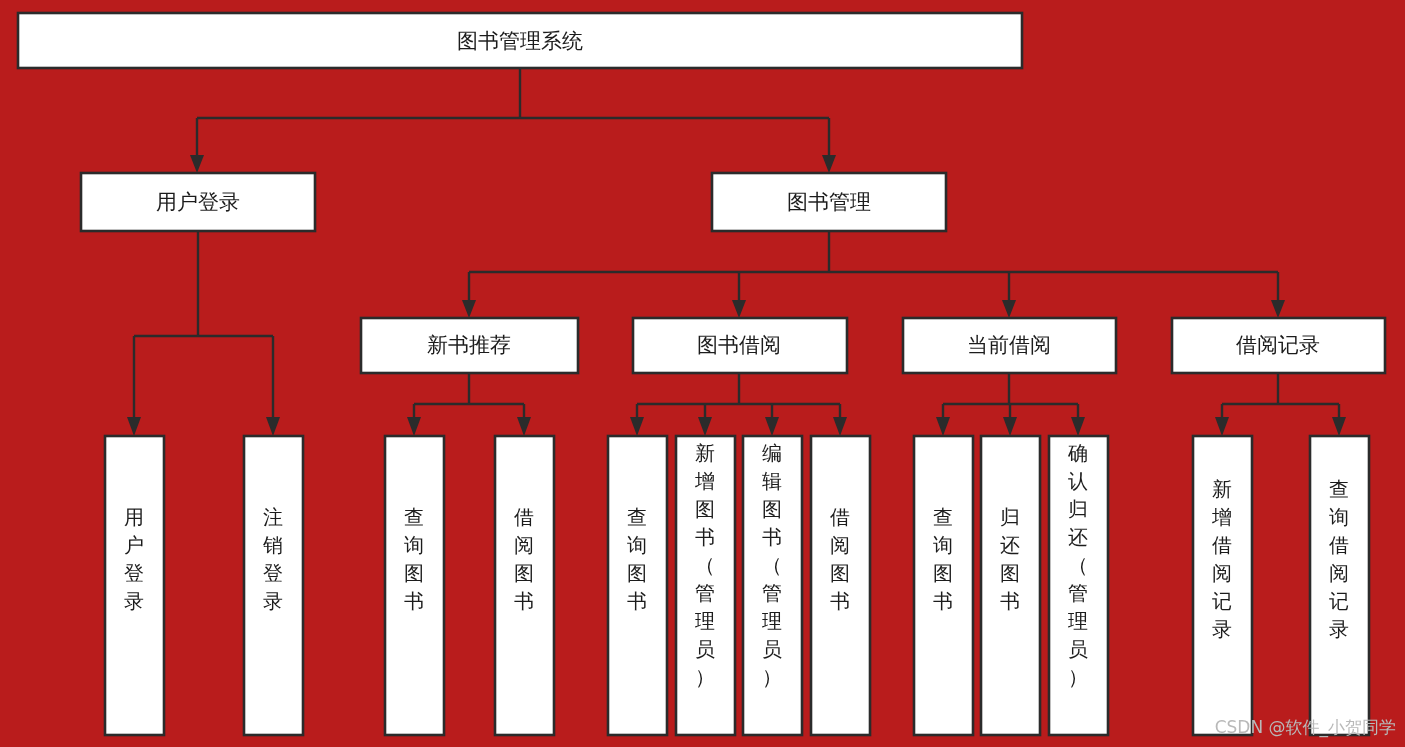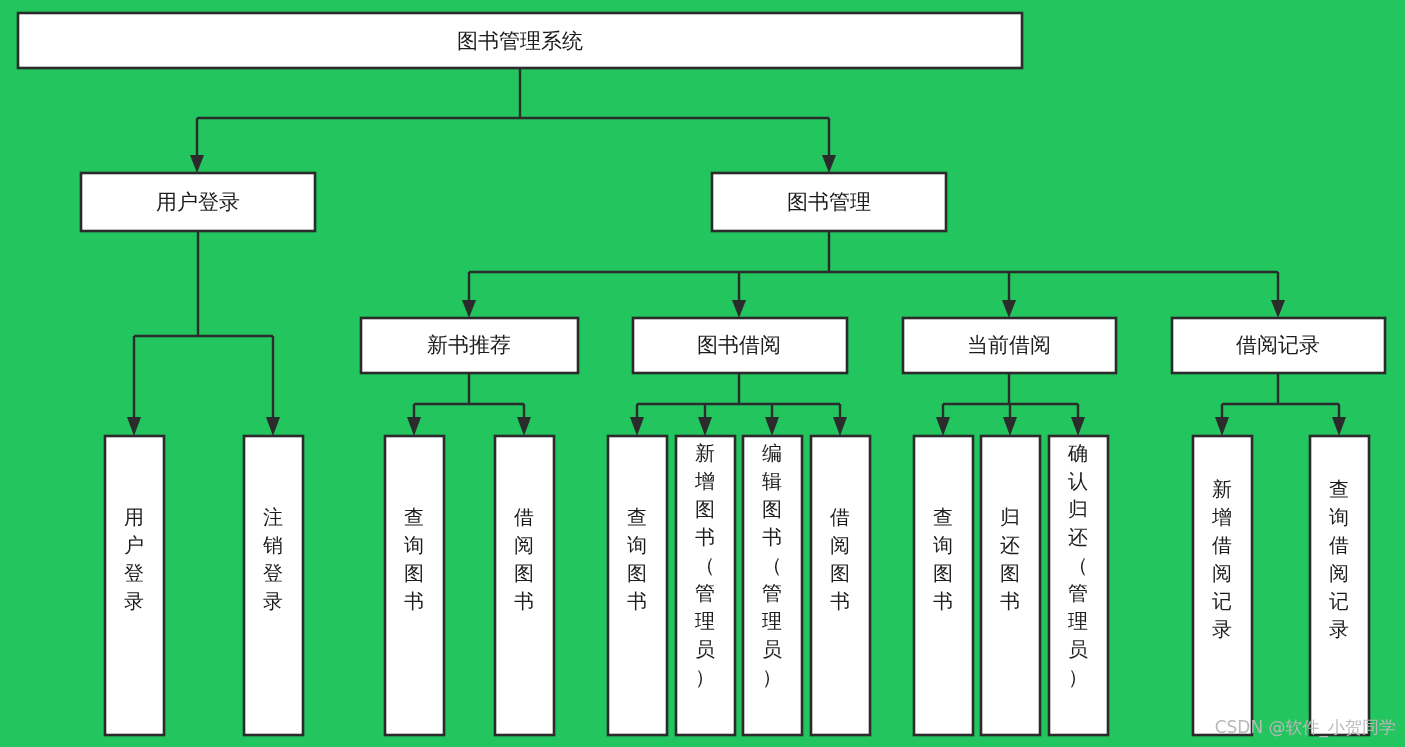--- a/index.html
+++ b/index.html
@@ -8,21 +8,21 @@
     padding: 0;
     background: #ffffff;
   }
   body {
     font-family: "DejaVu Sans", "Liberation Sans", sans-serif;
   }
   #diagram-root {
     position: relative;
     width: 1405px;
     height: 747px;
-    background: #22c55e;
+    background: #b91c1c;
     overflow: hidden;
   }
   svg.tree-canvas {
     position: absolute;
     left: 0;
     top: 0;
     width: 1405px;
     height: 747px;
     display: block;
   }

